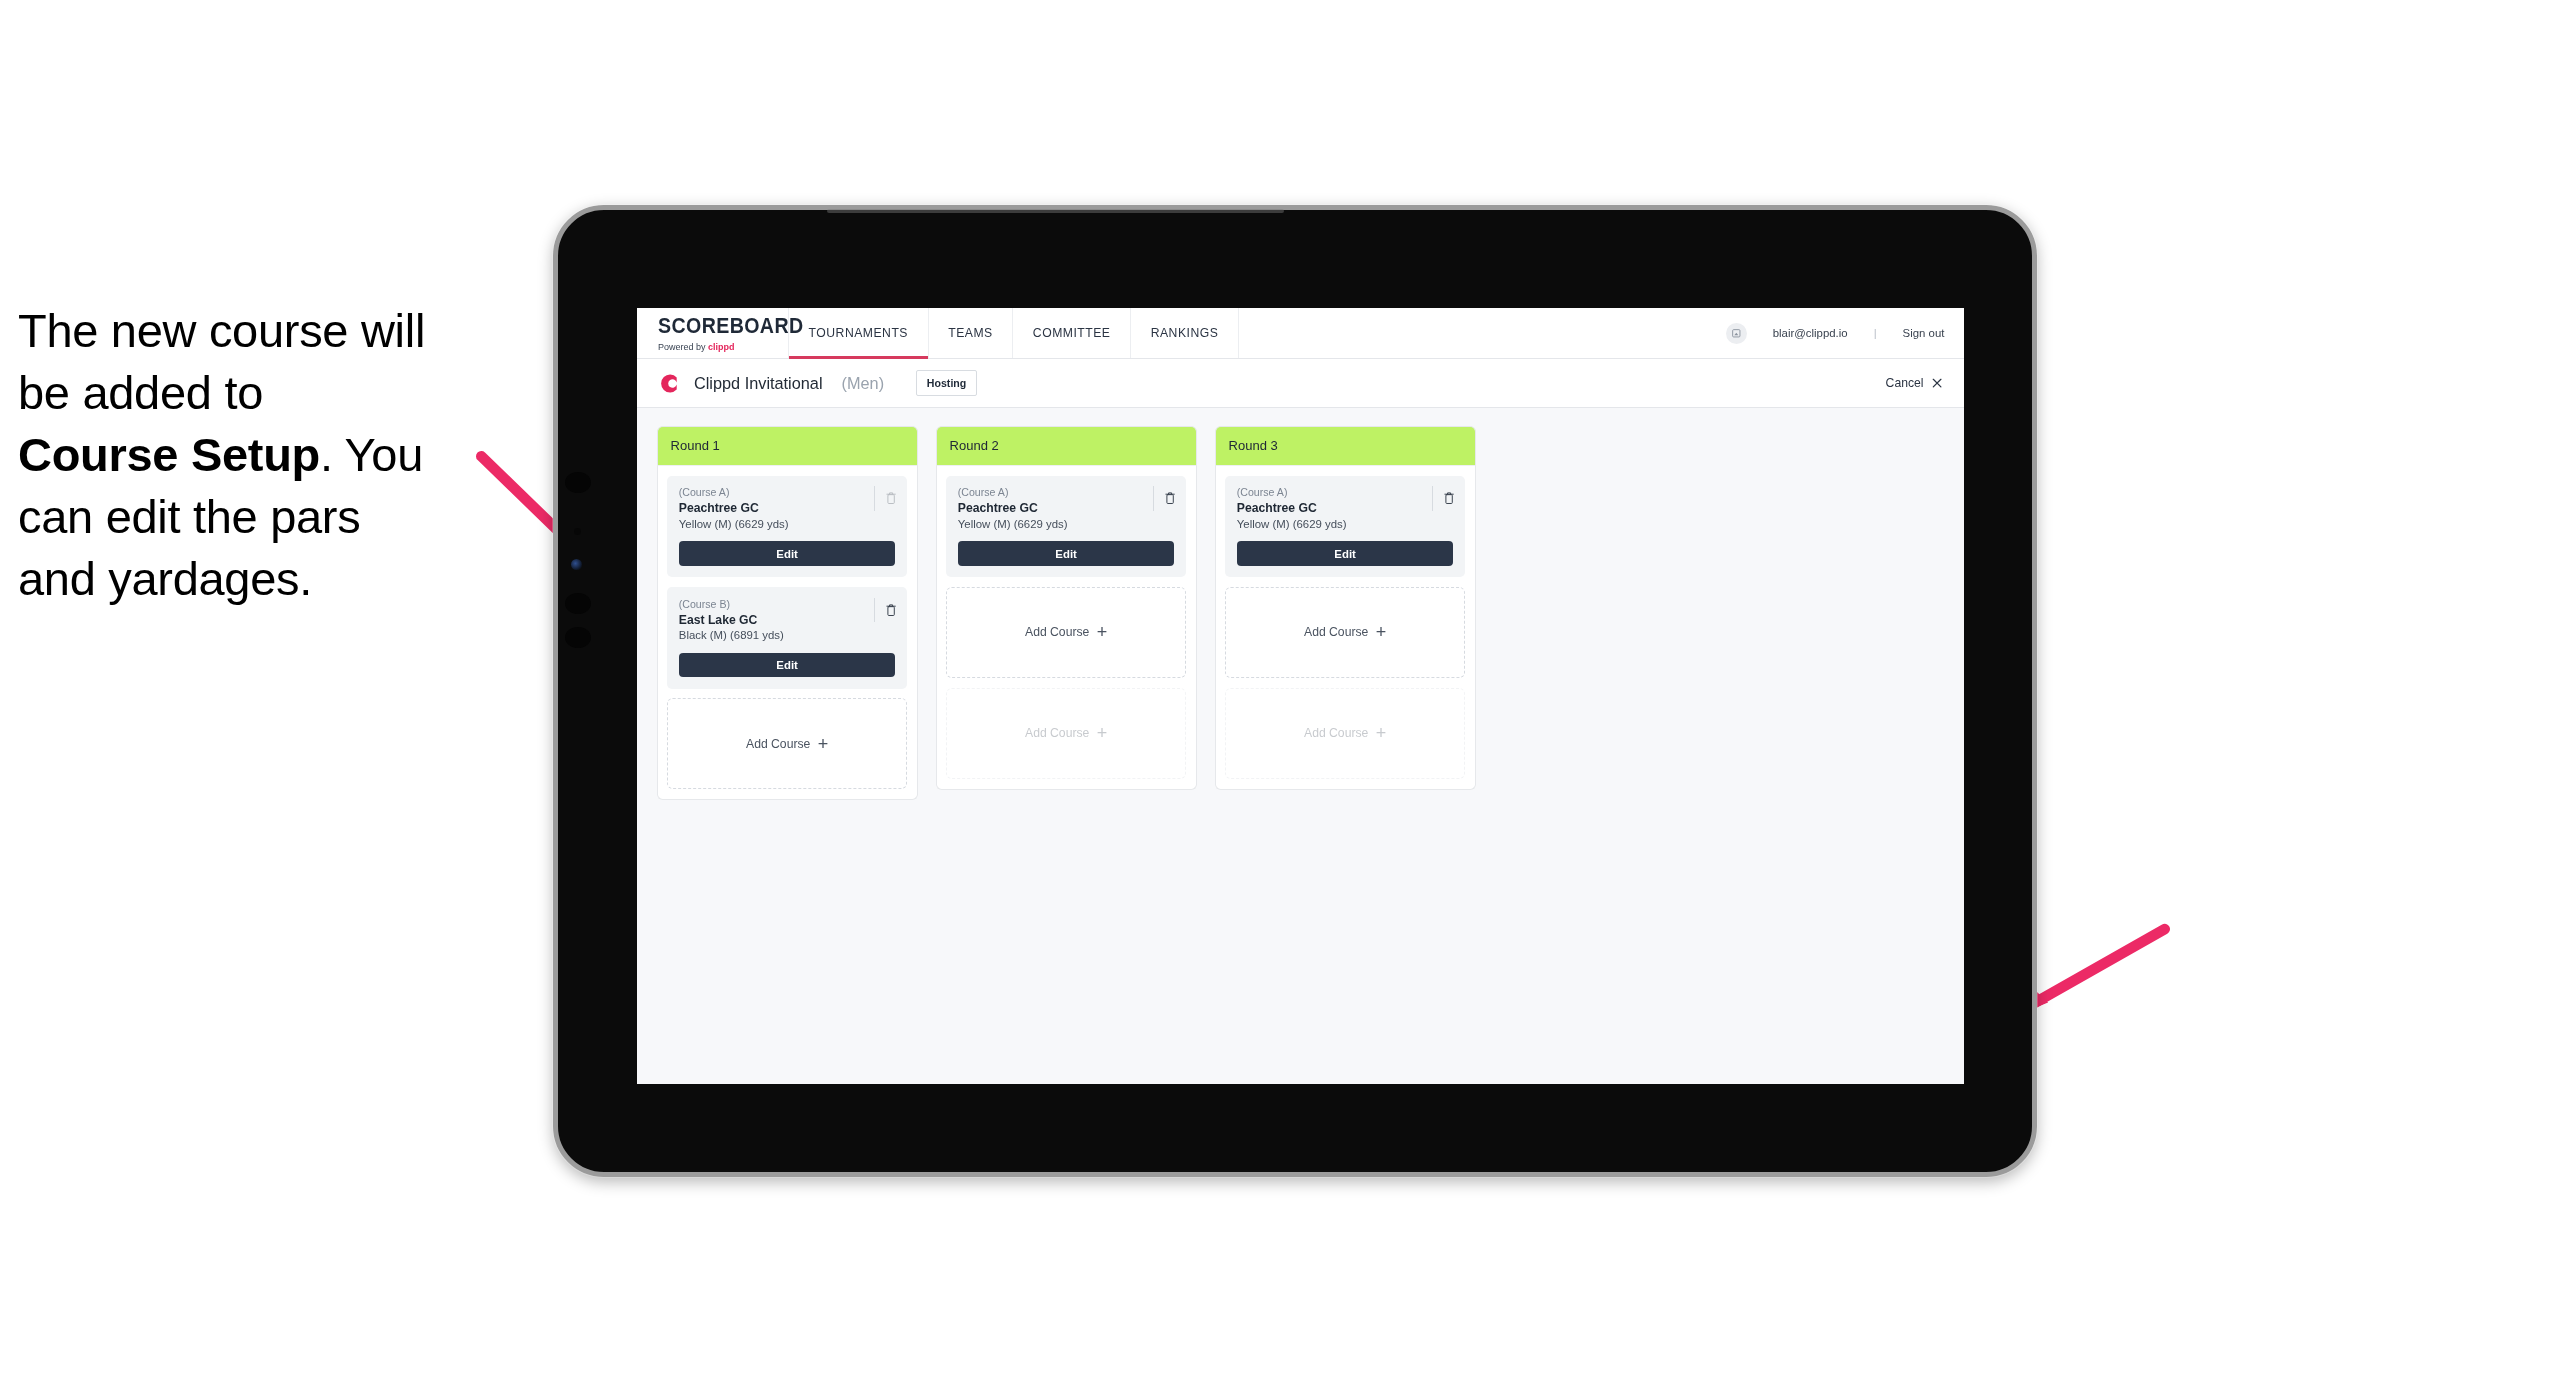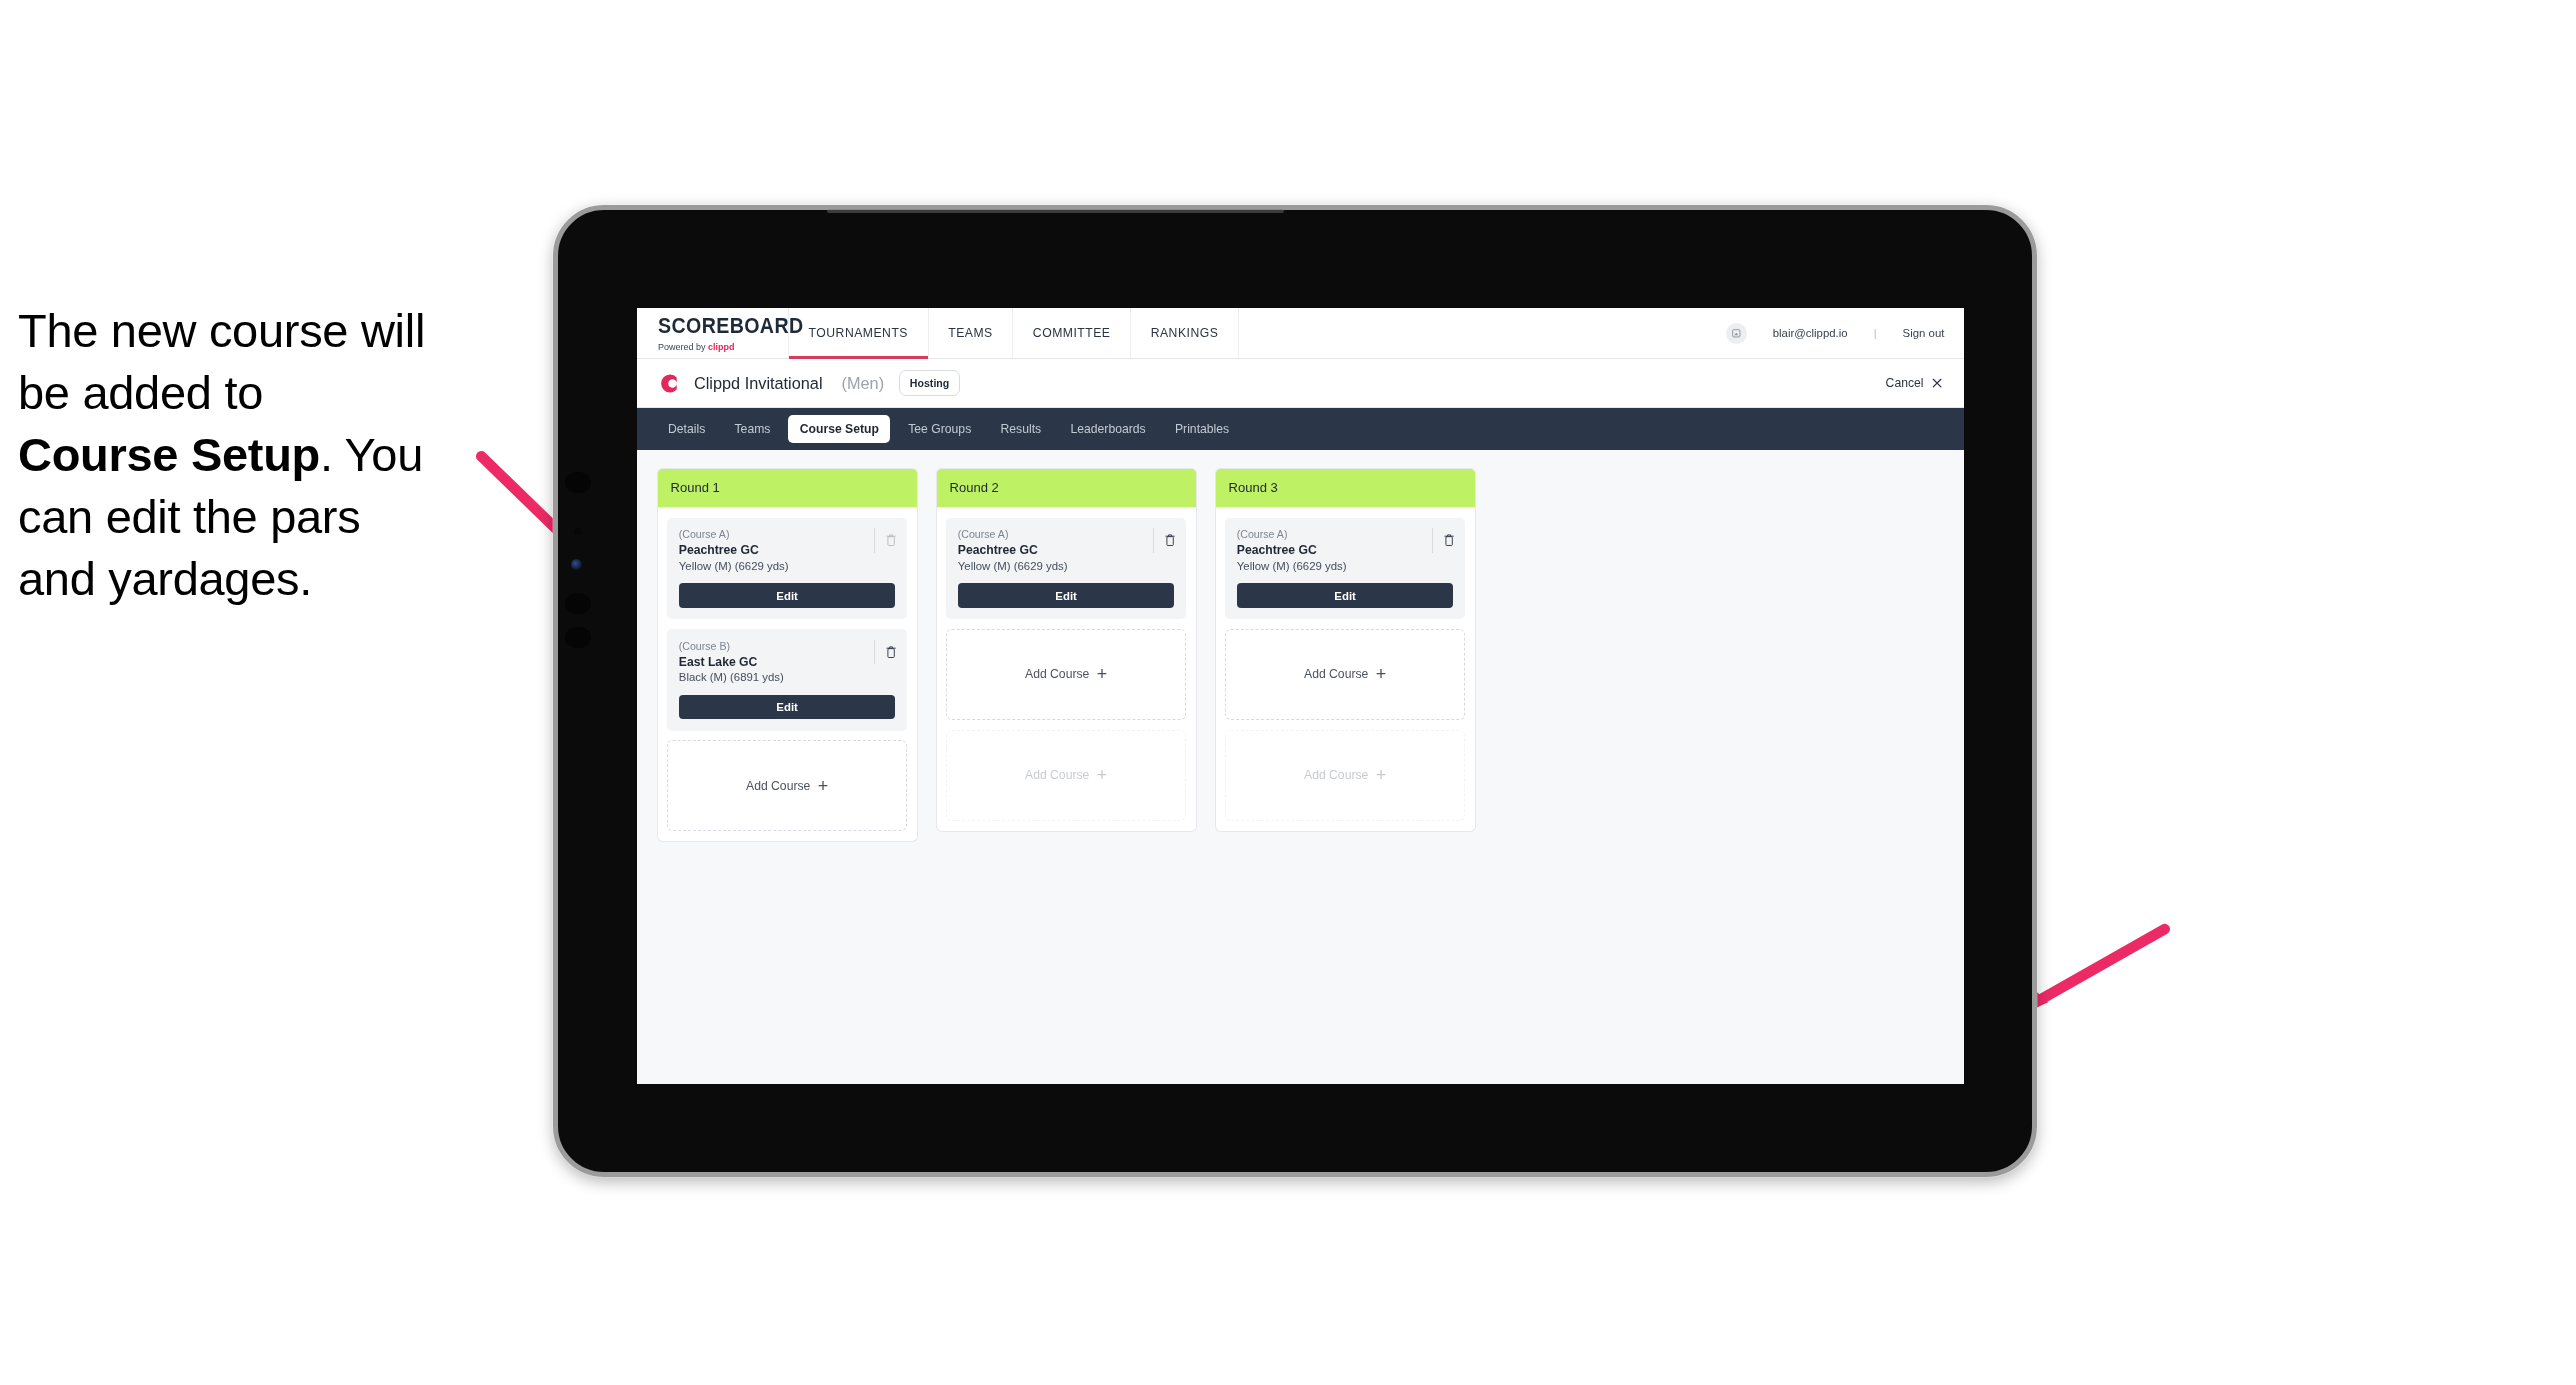--- a/index.html
+++ b/index.html
@@ -100,21 +100,21 @@
 
   
   .tourn-head {
     height: 49px; background:#fff; display:flex; align-items:center;
     padding: 0 21px; border-bottom: 0.8px solid #e4e6ea; position: relative;
   }
   .c-logo { width: 23px; height: 23px; margin-right: 13px; flex: 0 0 auto; }
   .tourn-name { font-size: 16.3px; color: #232b36; }
   .tourn-gender { font-size: 16.3px; color: #9aa3ae; margin-left: 19px; }
   .hosting-badge {
-    margin-left: 15px; border: 0.8px solid #d8dce1; border-radius: 7px;
+    margin-left: 32px; border: 0.8px solid #d8dce1; border-radius: 2px;
     padding: 5.7px 9.8px; font-size: 10.6px; font-weight: 700; color:#1f2937; background:#fff;
   }
   .cancel-wrap {
     margin-left: auto; display:flex; align-items:center; gap:7.3px;
     font-size: 12.2px; color: #2b3443; cursor: pointer;
   }
 
   
   .tabbar {
     height: 42px; background: #2b3648; display:flex; align-items:center;
@@ -235,29 +235,20 @@
         <span class="hosting-badge">Hosting</span>
         <div class="cancel-wrap">
           <span>Cancel</span>
           <svg width="12.2" height="12.2" viewBox="0 0 16 16" stroke="#2b3443" stroke-width="1.6" stroke-linecap="round">
             <line x1="3" y1="3" x2="13" y2="13"></line>
               <line x1="13" y1="3" x2="3" y2="13"></line>
           </svg>
         </div>
       </div>
 
-      <div class="tabbar">
-        <div class="tab"><span>Details</span></div>
-        <div class="tab"><span>Teams</span></div>
-        <div class="tab active"><span>Course Setup</span></div>
-        <div class="tab"><span>Tee Groups</span></div>
-        <div class="tab"><span>Results</span></div>
-        <div class="tab"><span>Leaderboards</span></div>
-        <div class="tab"><span>Printables</span></div>
-      </div>
 
       <div class="board">
 
         <div class="round-col">
           <div class="round-head">Round 1</div>
           <div class="round-body">
 
             <div class="course-card">
               <div class="course-label">(Course A)</div>
               <div class="course-name">Peachtree GC</div>

